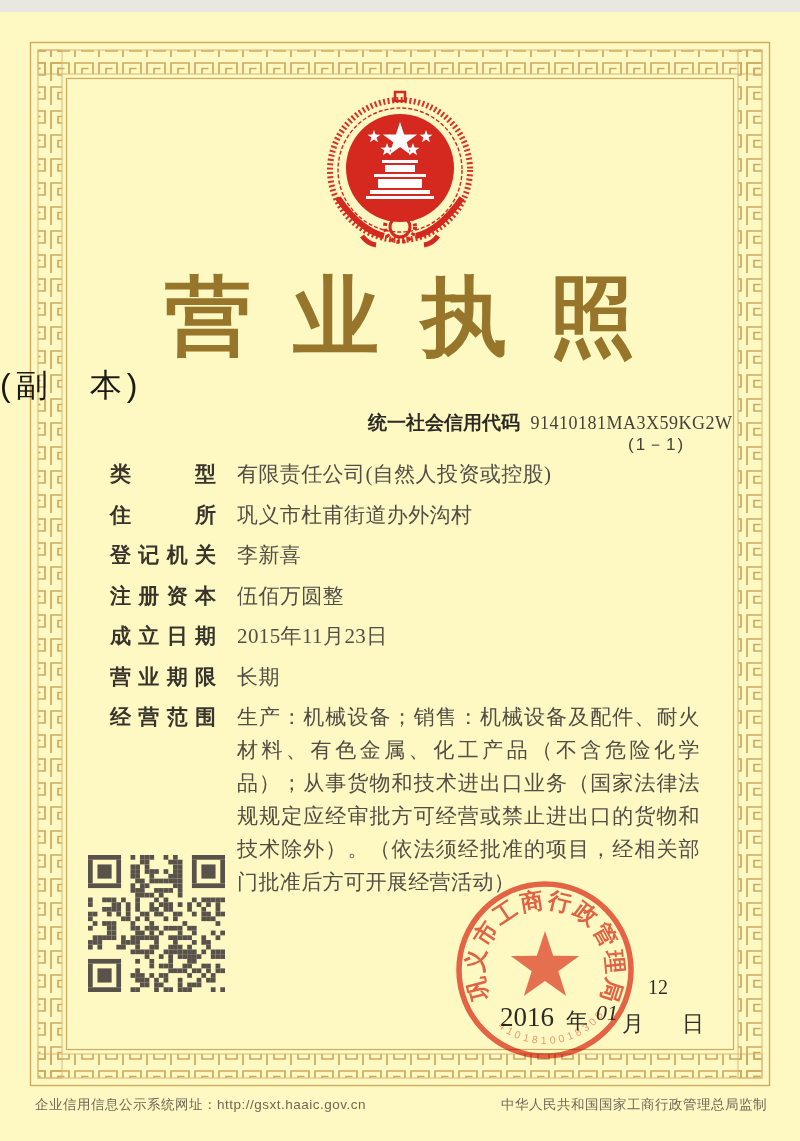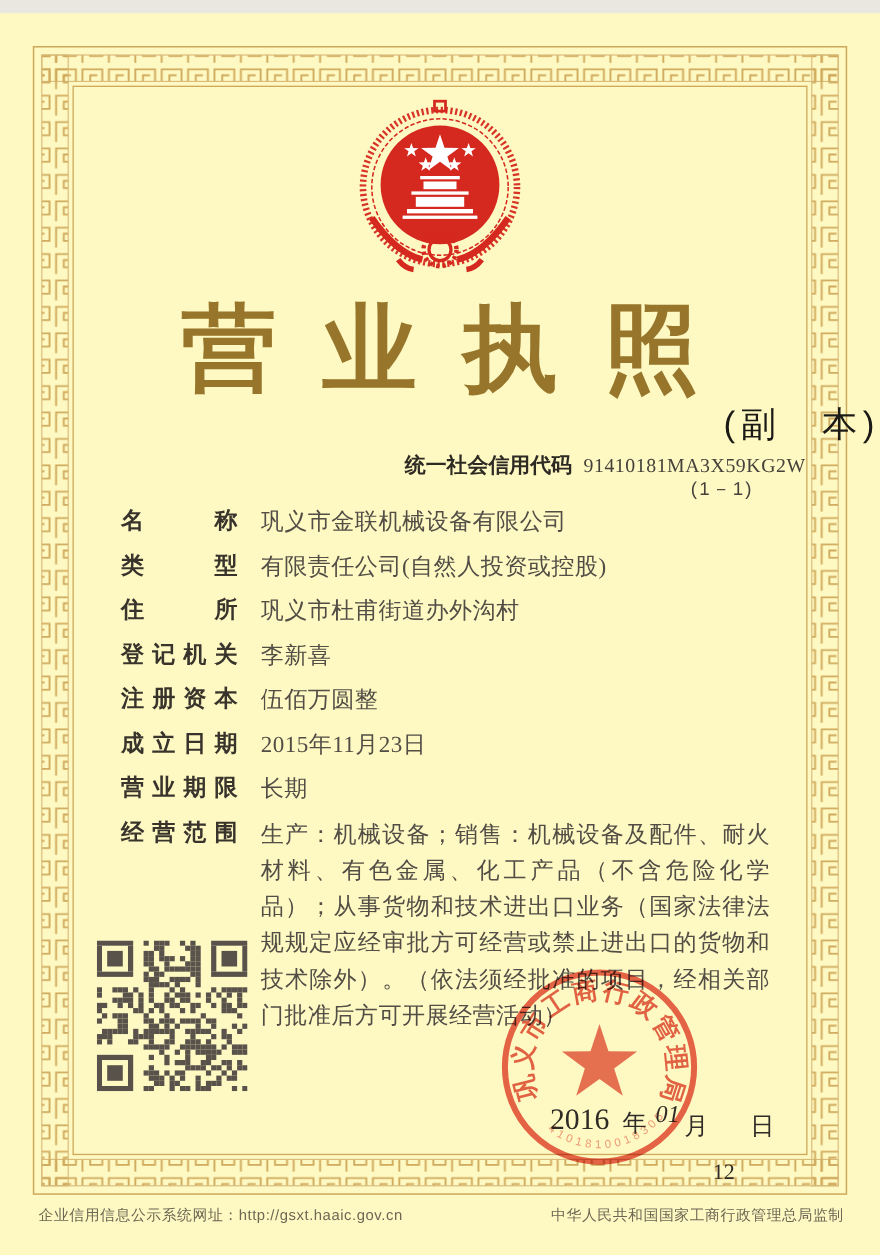--- a/index.html
+++ b/index.html
@@ -9,21 +9,21 @@
     font-family:"Liberation Sans",sans-serif;color:#2e2b25;
   }
   .frame{position:absolute;left:0;top:0;}
   .emblem{position:absolute;left:322px;top:78px;}
   .title-row{position:absolute;left:0;top:247px;width:800px;text-align:center;}
   .title{
     display:inline-block;transform:translateX(21px);
     font-size:86px;font-weight:900;letter-spacing:42px;
     color:#97762b;font-family:"Liberation Sans",sans-serif;
   }
-  .subtitle-row{position:absolute;left:0;top:352px;width:800px;text-align:right;}
+  .subtitle-row{position:absolute;left:0;top:352px;width:800px;text-align:left;}
   .subtitle{font-size:32px;color:#1c1a16;letter-spacing:5px;font-weight:500;}
   .credit-line{position:absolute;left:368px;top:398px;white-space:nowrap;}
   .credit-label{font-size:19px;font-weight:bold;color:#2d2a24;}
   .credit-value{font-size:18px;font-family:"Liberation Serif",serif;color:#45413a;letter-spacing:.5px;margin-left:6px;}
   .page-index{
     position:absolute;left:628px;top:421px;font-size:17px;
     font-family:Liberation Sans, sans-serif;color:#45413a;letter-spacing:2px;
   }
   .fields{position:absolute;left:110px;top:451px;width:600px;}
   .field-row{display:flex;align-items:flex-start;margin-bottom:12.5px;line-height:22px;}
@@ -40,21 +40,21 @@
   .qr{position:absolute;left:88px;top:843px;width:137px;height:137px;}
   .reg-label{
     position:absolute;left:374px;top:929px;
     font-size:21px;font-weight:bold;color:#2f2c26;letter-spacing:13px;white-space:nowrap;
   }
   .date-part{position:absolute;font-family:"Liberation Serif",serif;color:#2f2c27;}
   .d-year{left:500px;top:990px;font-size:27px;}
   .d-yunit{left:566px;top:994px;font-size:22px;}
   .d-month{left:596px;top:988px;font-size:22px;font-style:italic;}
   .d-munit{left:622px;top:997px;font-size:22px;}
-  .d-day{left:648px;top:1043px;font-size:20px;}
+  .d-day{left:648px;top:964px;font-size:20px;}
   .d-dunit{left:682px;top:997px;font-size:22px;}
   .stamp{position:absolute;left:440px;top:853px;mix-blend-mode:multiply;}
   .footer{
     position:absolute;left:0;top:1084px;width:800px;
     font-size:13.5px;color:#6e6754;letter-spacing:.5px;
   }
   .footer-left{position:absolute;left:35px;white-space:nowrap;}
   .footer-right{position:absolute;right:33px;white-space:nowrap;}
 </style>
 </head>
@@ -113,24 +113,20 @@
     <span class="subtitle">(副　本)</span>
   </div>
 
   <div class="credit-line">
     <span class="credit-label">统一社会信用代码</span>
     <span class="credit-value">91410181MA3X59KG2W</span>
   </div>
   <div class="page-index">(1－1)</div>
 
   <div class="fields">
-    <div class="field-row">
-      <span class="field-label">名称</span>
-      <span class="field-value">巩义市金联机械设备有限公司</span>
-    </div>
     <div class="field-row">
       <span class="field-label">类型</span>
       <span class="field-value">有限责任公司(自然人投资或控股)</span>
     </div>
     <div class="field-row">
       <span class="field-label">住所</span>
       <span class="field-value">巩义市杜甫街道办外沟村</span>
     </div>
     <div class="field-row">
       <span class="field-label">登记机关</span>

